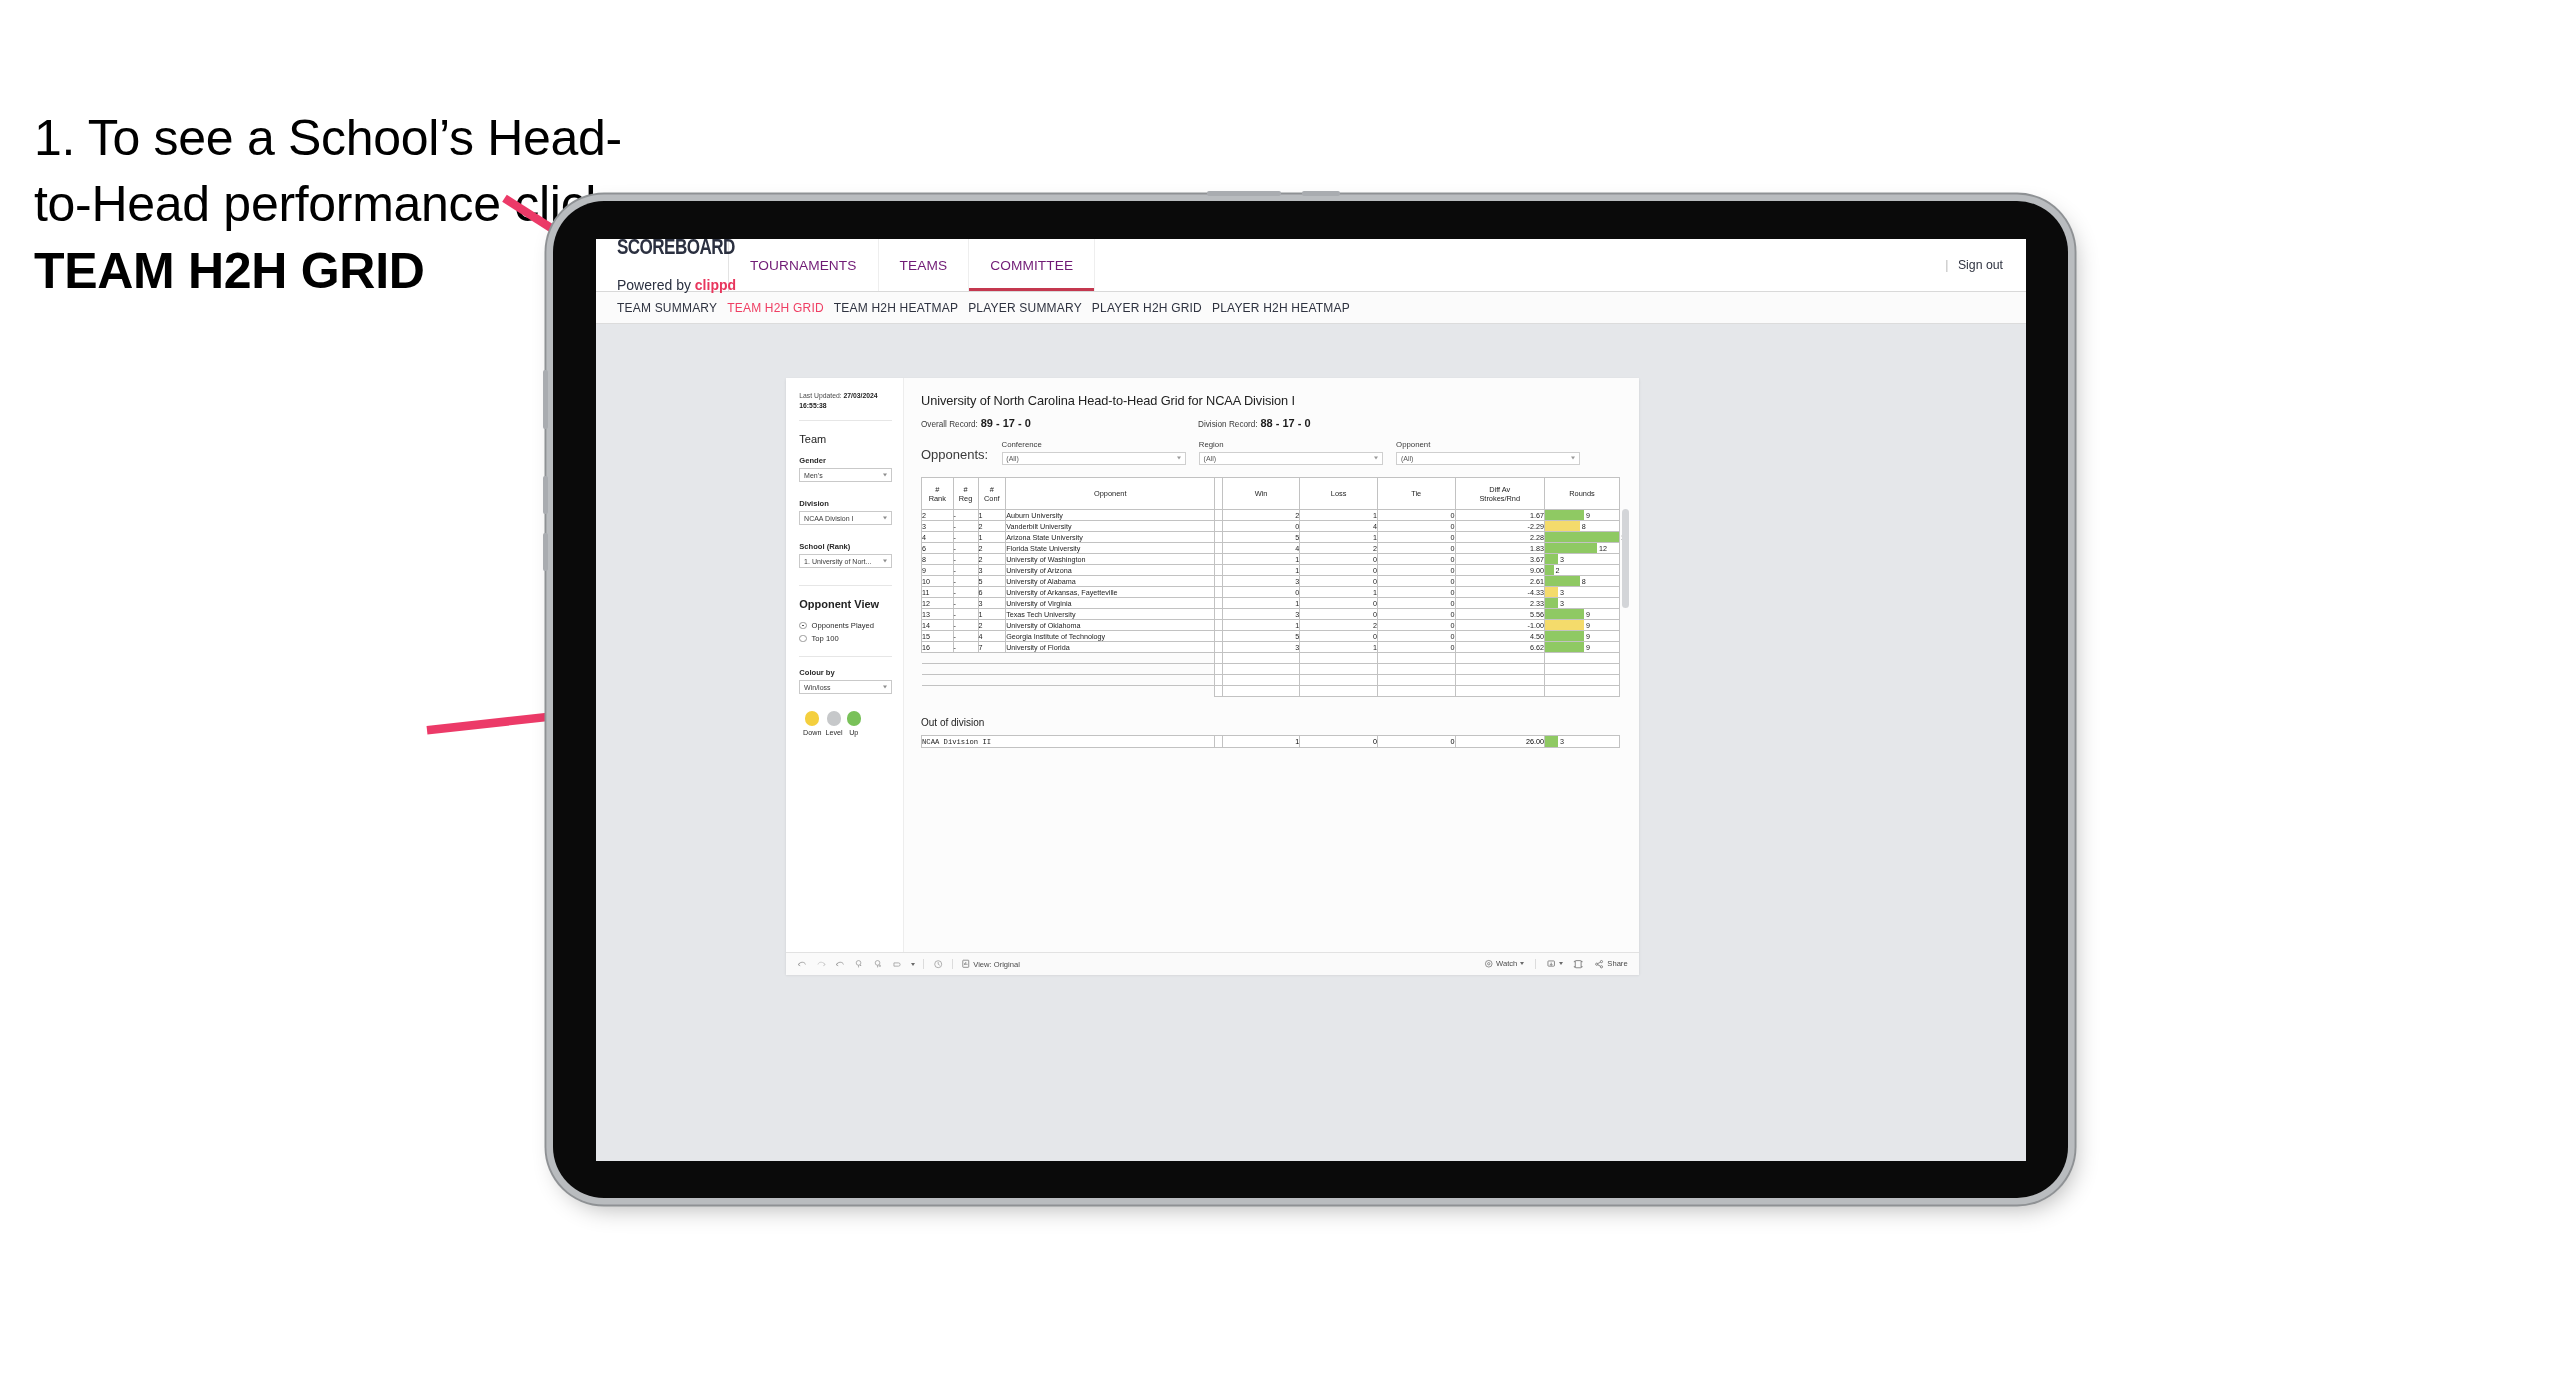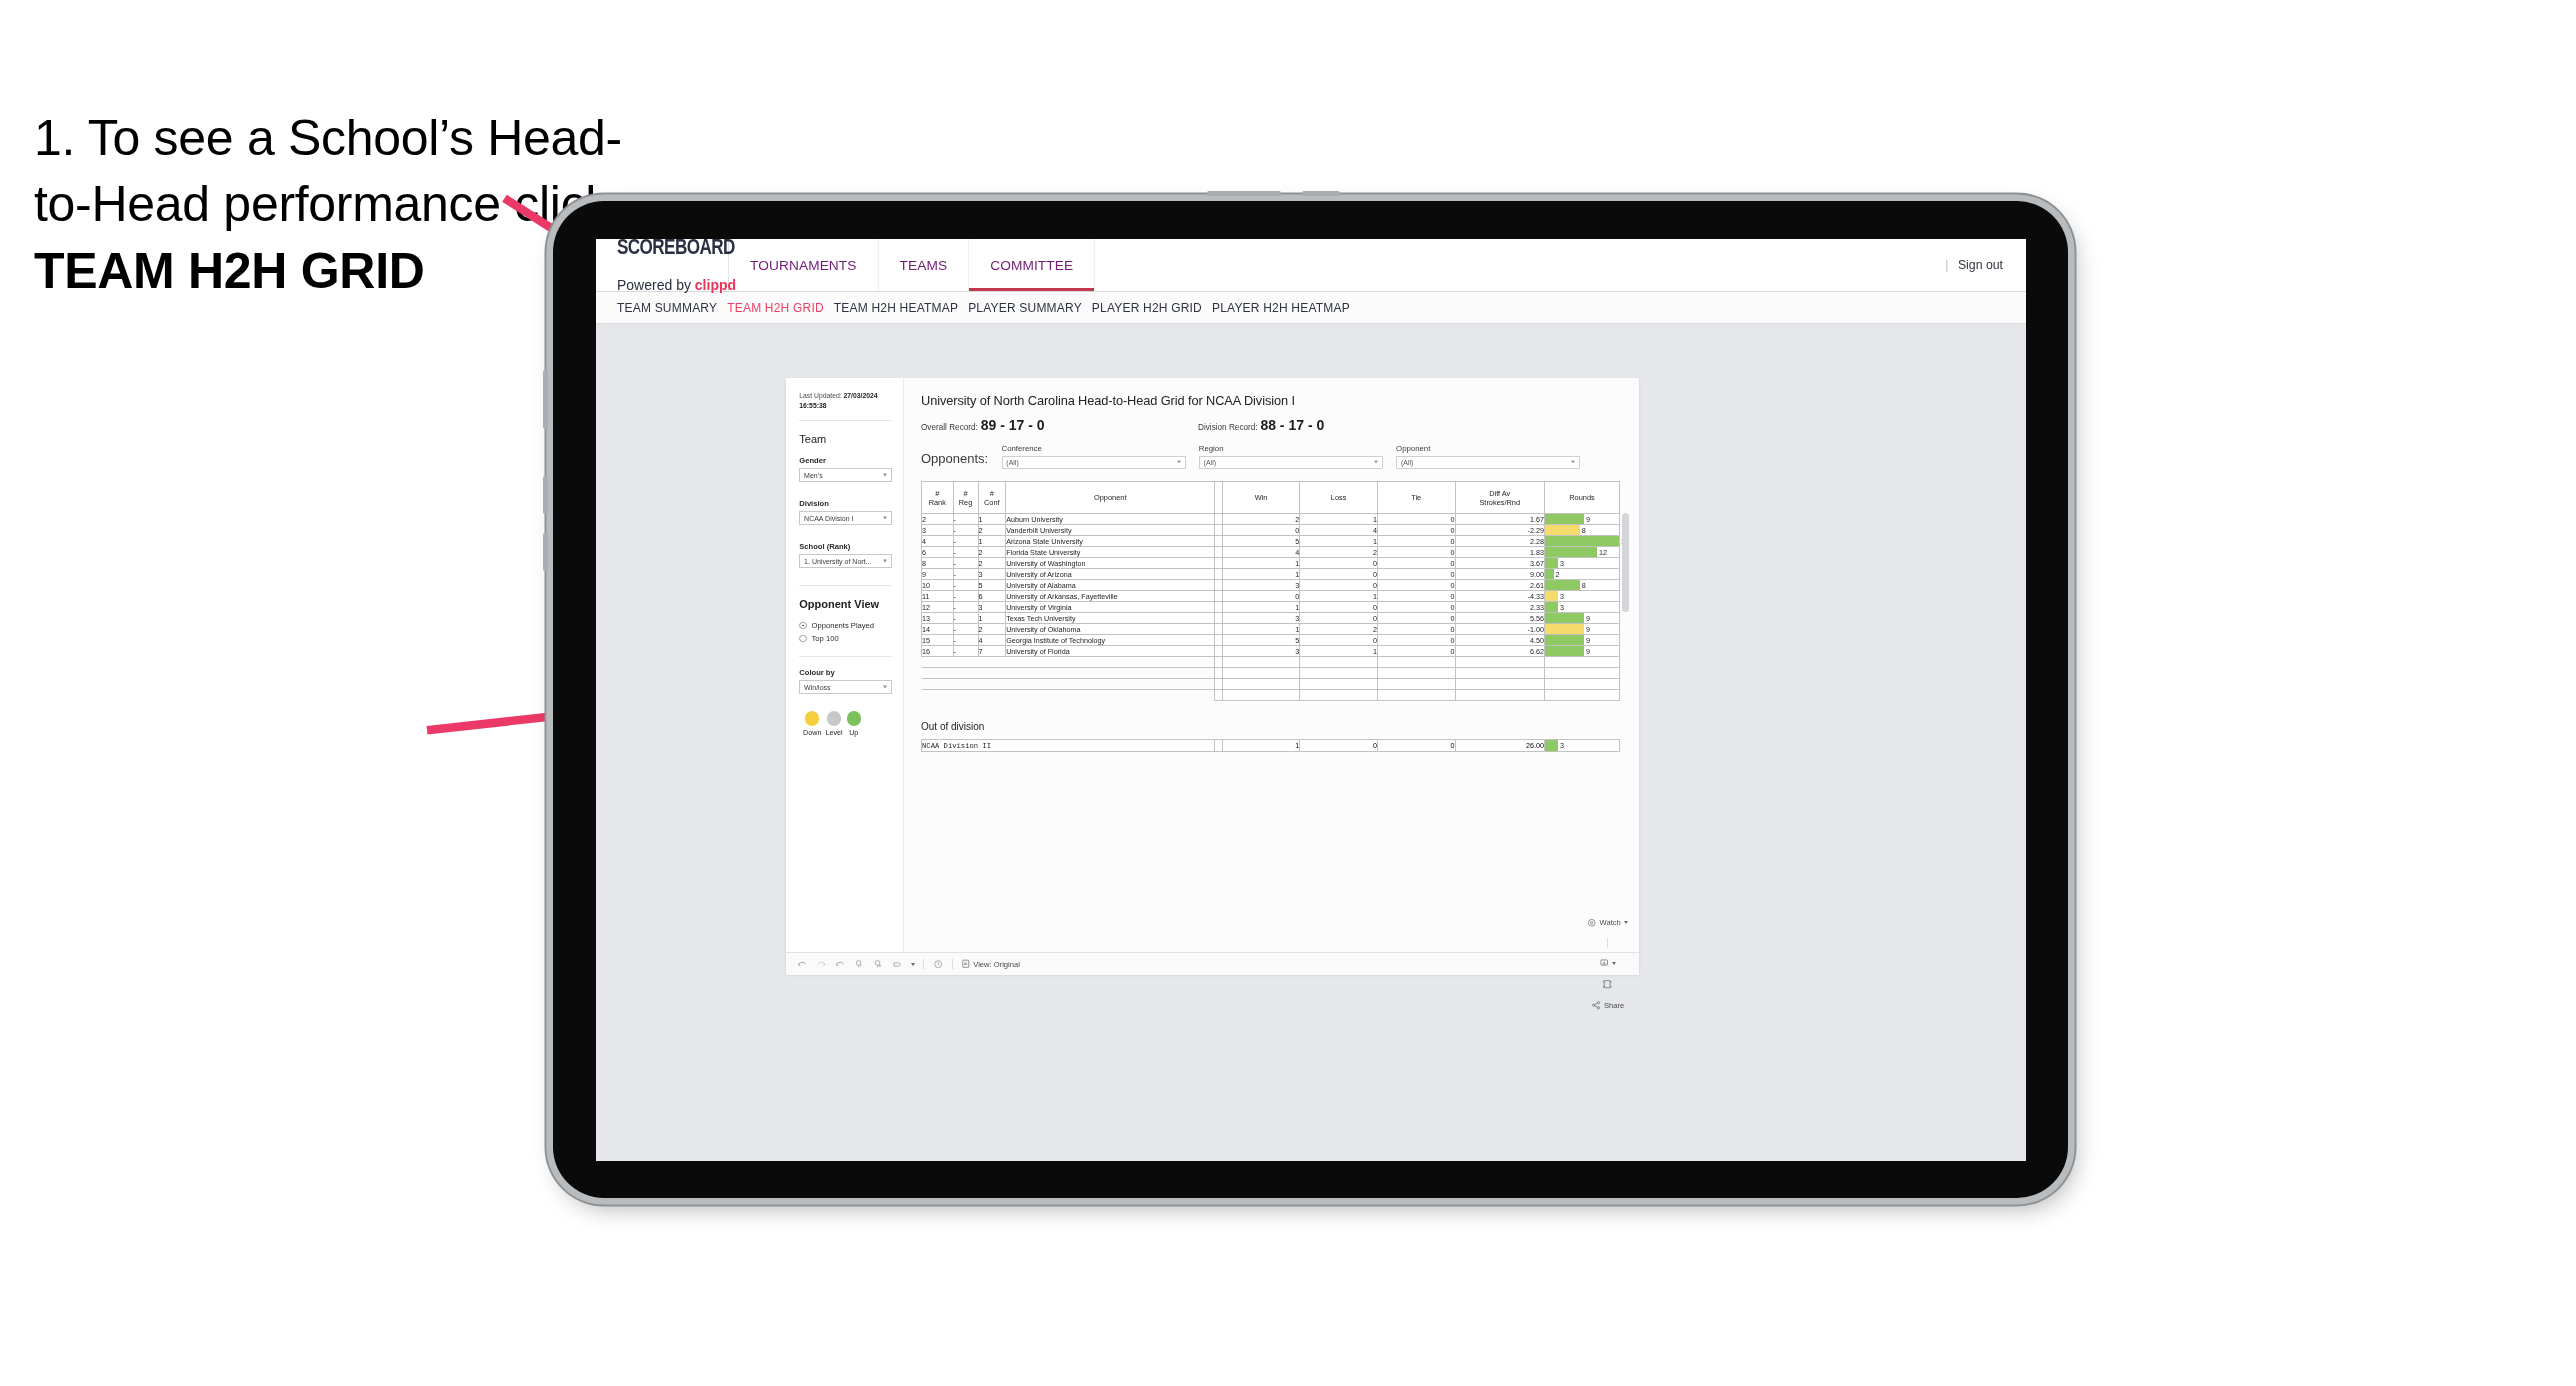--- a/index.html
+++ b/index.html
@@ -300,21 +300,21 @@
     letter-spacing: -0.1px;
     margin-bottom: 8.5px;
   }
   #record-row {
     display: flex;
     font-size: 8.2px;
     color: #3a3a3a;
     margin-bottom: 11.4px;
   }
   #record-row .rec-label { margin-right: 2.8px; }
-  #record-row b { font-weight: 700; color: #1d1d1d; font-size: 14px; }
+  #record-row b { font-weight: 700; color: #1d1d1d; font-size: 11px; }
   #rec-overall { width: 277px; }
 
   #filter-row {
     display: flex;
     align-items: flex-end;
     gap: 13.3px;
     margin-bottom: 12.3px;
   }
   #opp-label {
     font-size: 13px;
@@ -471,21 +471,21 @@
   }
   .tb-icon {
     display: inline-flex;
     align-items: center;
     justify-content: center;
     cursor: pointer;
     color: #9b9b9b;
   }
   .tb-sep { width: 0.9px; height: 10.4px; background: #dcdcdc; }
   .tb-text { display: flex; align-items: center; gap: 2.8px; color: #4a4a4a; cursor: pointer; }
-  #tb-right { margin-left: auto; display: flex; align-items: center; gap: 10.4px; flex-direction: column; }
+  #tb-right { margin-left: auto; display: flex; align-items: center; gap: 10.4px; }
   .tb-caret {
     width: 0; height: 0;
     border-left: 2.4px solid transparent;
     border-right: 2.4px solid transparent;
     border-top: 3.3px solid #6a6a6a;
   }
 </style>
 </head>
 <body>
 

